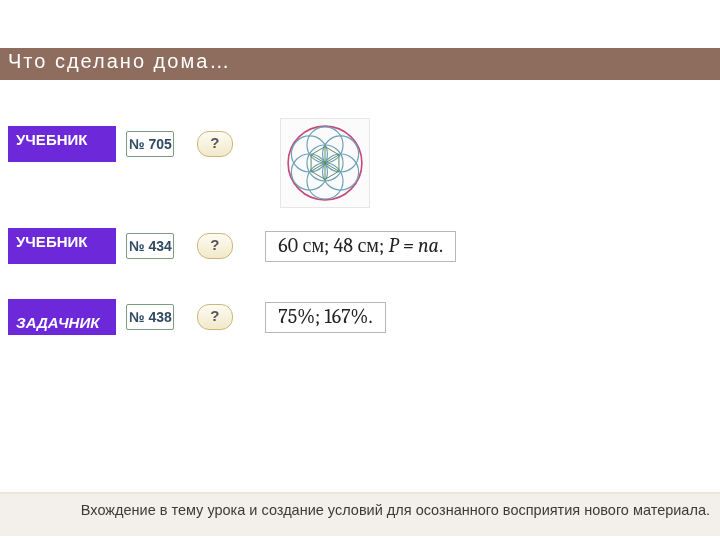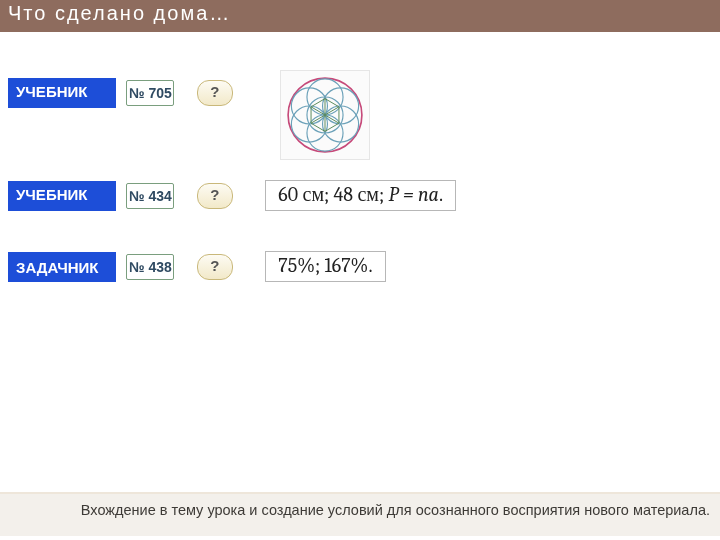--- a/index.html
+++ b/index.html
@@ -10,36 +10,37 @@
     position: relative;
     overflow: hidden;
   }
   .topbar {
     height: 32px;
     background: #8e6c5e;
     color: #fff;
     font-size: 20px;
     padding: 2px 8px 0 8px;
     letter-spacing: 2px;
+    margin-top: 48px;
   }
   .content { position: relative; width: 100%; }
   .row1 { position: absolute; top: 46px; left: 0; }
   .row2 { position: absolute; top: 148px; left: 0; }
   .row3 { position: absolute; top: 219px; left: 0; }
   .srclabel {
     display: inline-block;
     vertical-align: middle;
-    width: 108px; height: 30px;
-    background: #1d4ed8; color: #fff;
+    width: 108px; height: 36px;
+    background: #6d28d9; color: #fff;
     font-weight: bold; font-size: 15px;
     padding: 6px 0 0 8px;
     margin-left: 8px;
     overflow: hidden; line-height: 1;
   }
-  .srclabel.wrap { padding-top: 8px; font-size: 15px; }
+  .srclabel.wrap { padding-top: 16px; font-size: 15px; font-style: italic; }
   .numbox {
     display: inline-block; vertical-align: middle;
     width: 48px; height: 26px;
     border: 1px solid #7a9e7e; background: #fff;
     color: #2f4a62; font-weight: bold; font-size: 14px;
     text-align: center; line-height: 24px;
     margin-left: 6px;
     border-radius: 2px;
   }
   .qbtn {

